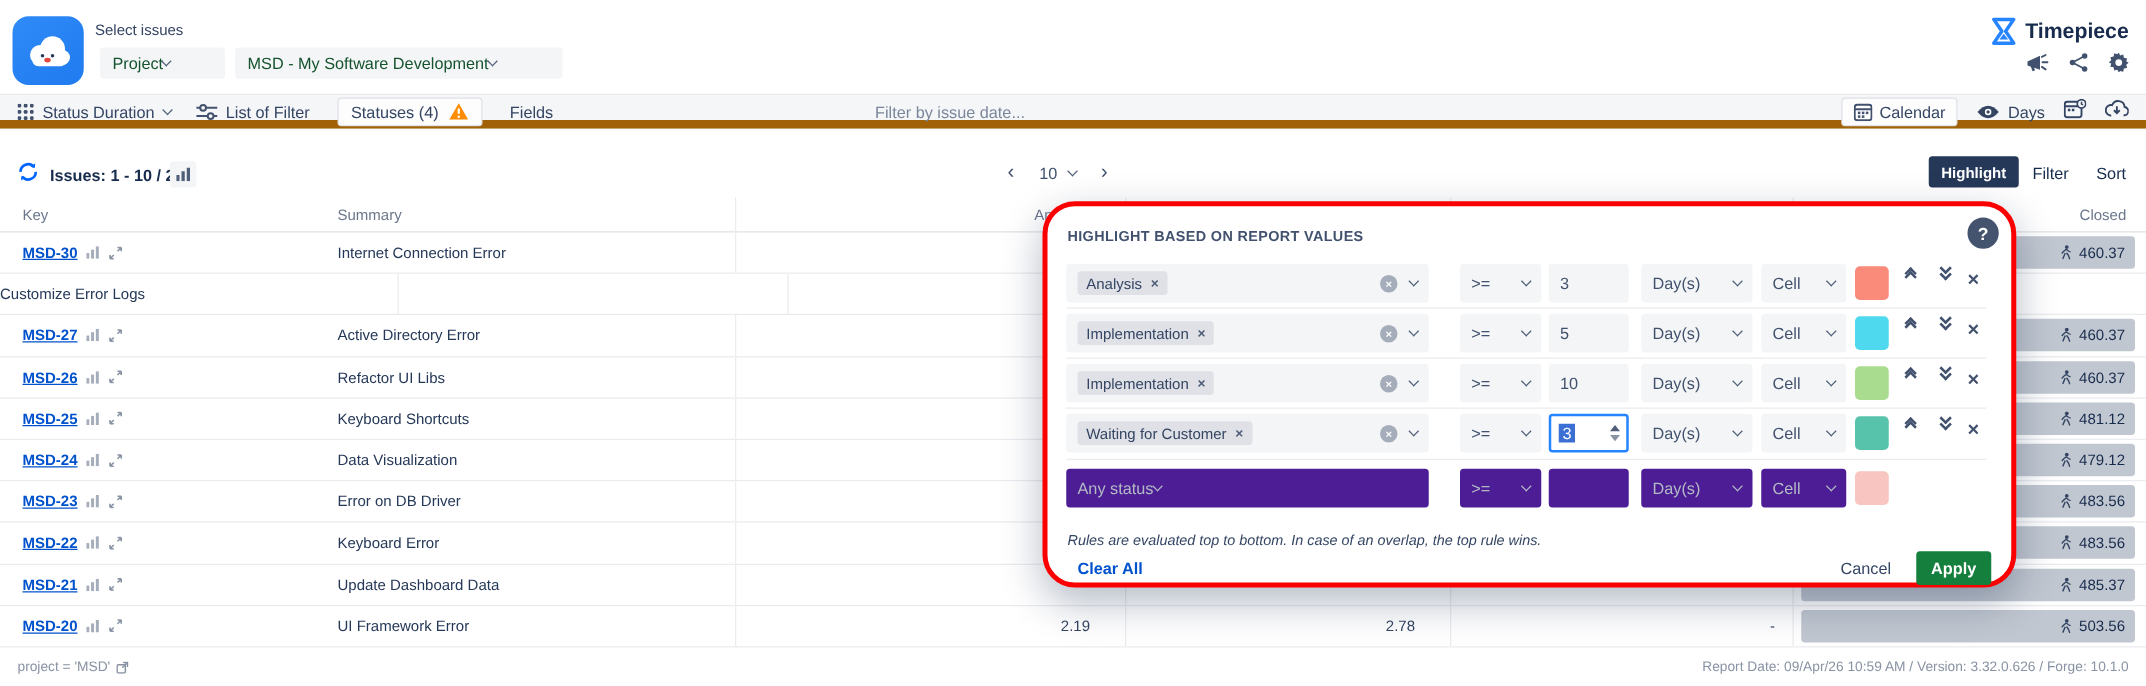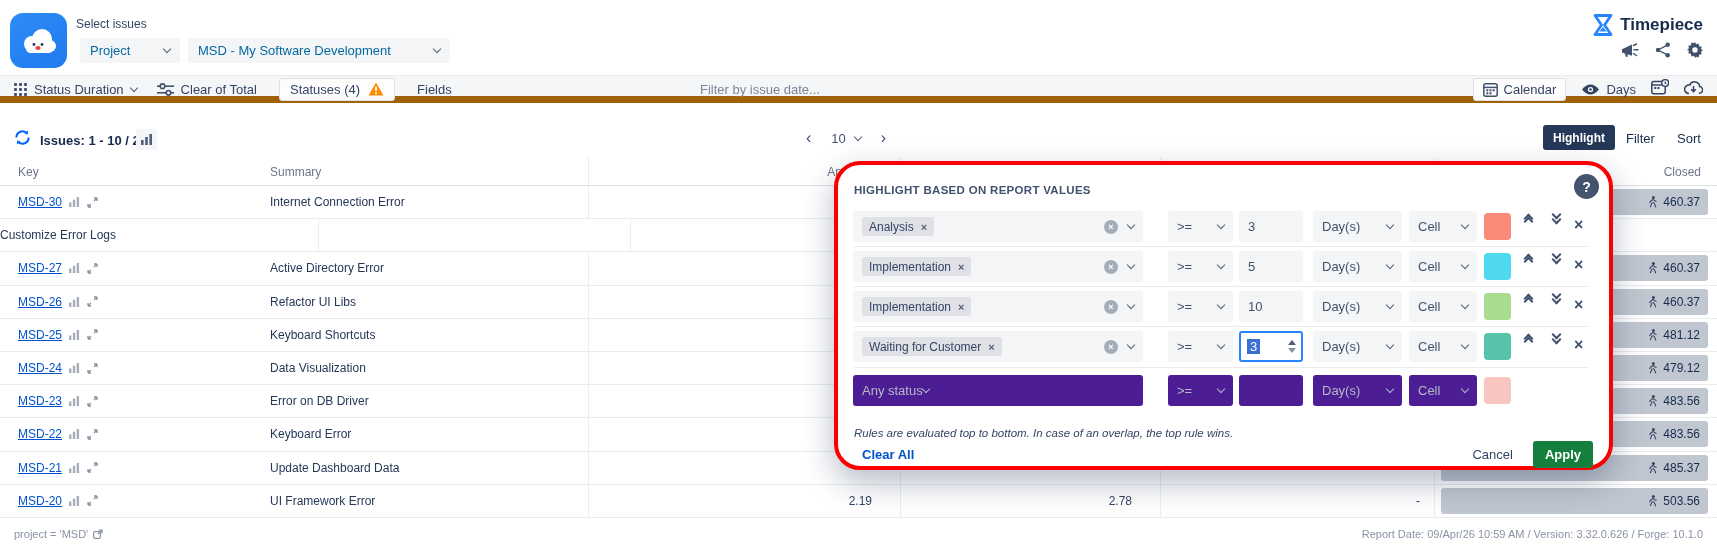--- a/index.html
+++ b/index.html
@@ -8,21 +8,21 @@
 .app{position:relative;width:1717px;height:549px;background:#fff;overflow:hidden}
 
 
 .chev{display:inline-block;width:6px;height:6px;border-right:1.7px solid #505F79;border-bottom:1.7px solid #505F79;transform:rotate(45deg);margin-top:-3px}
 .chev.dim{border-color:#B3BAC5}
 
 
 .hdr{position:absolute;left:0;top:0;width:100%;height:75px;background:#fff}
 .logo{position:absolute;left:10px;top:13px;width:57px;height:55px;border-radius:13px;background:linear-gradient(145deg,#2F8BF7,#1F7BEF);display:flex;align-items:center;justify-content:center}
 .sel-label{position:absolute;left:76px;top:17px;font-size:12px;color:#344563}
-.dd{position:absolute;top:38px;height:25px;background:#F4F5F7;border-radius:3px;display:flex;align-items:center;justify-content:space-between;padding:0 10px;font-size:13px;color:#0369a1;cursor:pointer}
+.dd{position:absolute;top:38px;height:25px;background:#F4F5F7;border-radius:3px;display:flex;align-items:center;justify-content:flex-start;padding:0 10px;font-size:13px;color:#14532d;cursor:pointer}
 .dd-scope{left:80px;width:100px}
 .dd-project{left:188px;width:262px}
 .brand{position:absolute;right:14px;top:13px;display:flex;align-items:center;gap:6px;font-size:17px;font-weight:bold;color:#172B4D}
 .brand-icons{position:absolute;right:14px;top:42px;display:flex;gap:16px;align-items:center}
 
 
 .toolbar{position:absolute;left:0;top:75px;width:100%;height:28px;background:#F5F6F8;border-top:1px solid #E9EBEF;border-bottom:7px solid #a16207}
 .tb-left{position:absolute;left:14px;top:0;height:26px;display:flex;align-items:center}
 .tb-item{display:flex;align-items:center;gap:7px;font-size:13px;color:#344563;cursor:pointer}
 .statuses-box{height:23px;background:#FDFDFE;border:1px solid #DFE1E6;border-radius:3px;display:flex;align-items:center;gap:8px;padding:4px 10px;font-size:13px;color:#344563;cursor:pointer}
@@ -47,21 +47,21 @@
 .tbl{position:absolute;left:0;top:158px;width:1717px}
 .thead{height:28px;display:flex;align-items:center;border-bottom:1px solid #DFE1E6;color:#6B778C;font-size:12px}
 .trow{height:33.2px;display:flex;align-items:center;border-bottom:1px solid #EBECF0}
 .c1{width:270px;padding-left:18px;display:flex;align-items:center;gap:7px;height:100%}
 .c2{width:318px;height:100%;display:flex;align-items:center}
 .c3,.c4,.c5{height:100%;display:flex;align-items:center;justify-content:flex-end;border-left:1px solid #EBECF0}
 .c3{width:312px;padding-right:28px}
 .c4{width:260px;padding-right:28px}
 .c5{width:274px;padding-right:14px}
 .c6{width:283px;height:100%;display:flex;align-items:center;border-left:1px solid #EBECF0}
-.key-link{color:#0052CC;font-weight:normal;font-size:12px;text-decoration:underline;cursor:pointer}
+.key-link{color:#0052CC;font-weight:bold;font-size:12px;text-decoration:underline;cursor:pointer}
 .summary{font-size:12px;color:#253858}
 .val{font-size:12px;color:#344563}
 .hd-r{justify-content:flex-end}
 .pill{flex:1;margin-left:6px;margin-right:9px;height:26px;background:#C1C7D0;border-radius:3px;display:flex;align-items:center;justify-content:flex-end;gap:5px;padding-right:8px;font-size:12px;color:#172B4D}
 
 
 .footer{position:absolute;left:0;top:518px;width:100%;height:31px;display:flex;align-items:center;justify-content:space-between;padding:0 14px;font-size:11px;color:#8993A4}
 .f-left{display:flex;align-items:center;gap:5px;cursor:pointer}
 
 
@@ -178,21 +178,21 @@
         <span>Status Duration</span>
         <span class="chev"></span>
       </div>
       <div class="tb-item" style="margin-right:22px">
         <svg width="17" height="13" viewBox="0 0 17 13">
             <line x1="0" y1="3.2" x2="17" y2="3.2" stroke="#42526E" stroke-width="1.6"></line>
             <line x1="0" y1="9.8" x2="17" y2="9.8" stroke="#42526E" stroke-width="1.6"></line>
             <circle cx="5.5" cy="3.2" r="2.3" fill="#F5F6F8" stroke="#42526E" stroke-width="1.6"></circle>
             <circle cx="11.5" cy="9.8" r="2.3" fill="#F5F6F8" stroke="#42526E" stroke-width="1.6"></circle>
           </svg>
-        <span>Clear of Total</span>
+        <span>List of Filter</span>
       </div>
       <div class="statuses-box" style="margin-right:22px">
         <span>Statuses (4)</span>
         <svg width="16" height="14" viewBox="0 0 16 14">
             <path d="M8 0.5 L15.5 13.5 H0.5z" fill="#FF8B00"></path>
             <rect x="7.1" y="4.6" width="1.8" height="4.6" rx="0.9" fill="#fff"></rect>
             <circle cx="8" cy="11.3" r="1" fill="#fff"></circle>
           </svg>
       </div>
       <div class="tb-item">

